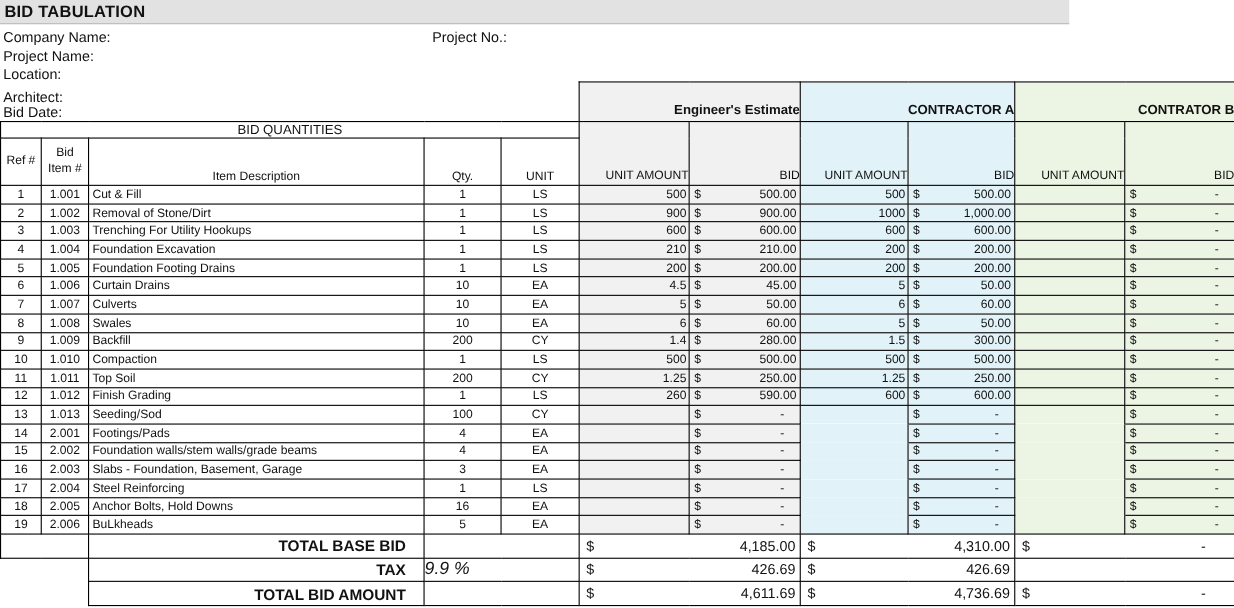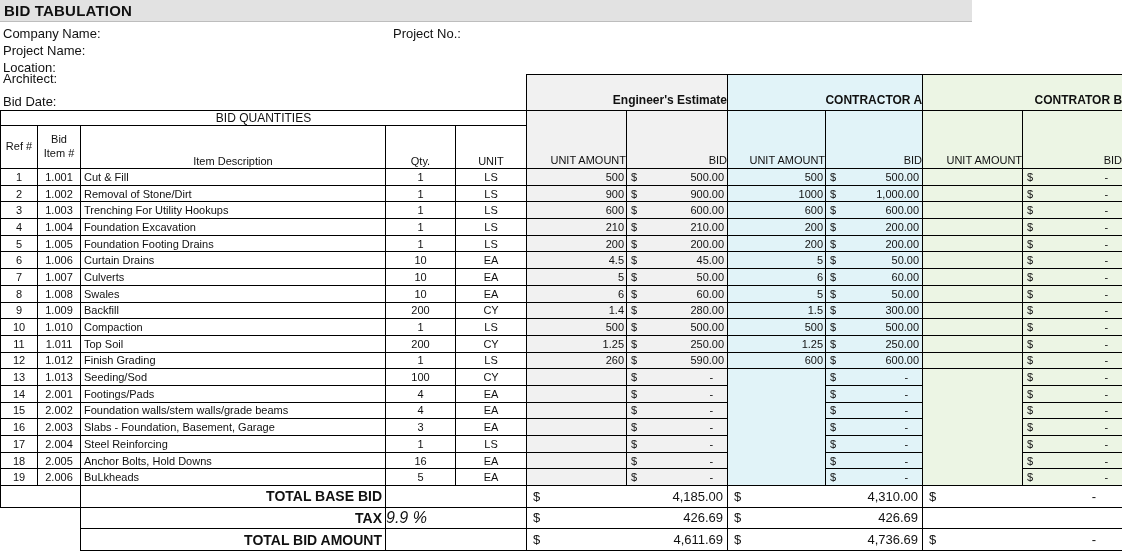--- a/index.html
+++ b/index.html
@@ -44,37 +44,37 @@
   .c-ref,.c-item,.c-qty,.c-unit{text-align:center;}
   .c-desc{text-align:left;padding-left:3px;}
   .c-ua{text-align:right;padding-right:2px;margin-left:36px;}
 
   .curw{display:flex;justify-content:space-between;align-items:center;width:100%;}
   .dol{padding-left:4px;}
   .amt{padding-right:3px;}
   .amt.dash{padding-right:14px;}
 
   tfoot td{font-size:13px;background:#fff;}
-  .tlabel{font-weight:bold;font-size:14px;text-align:right;padding-right:3px;}
+  .tlabel{font-weight:bold;font-size:14px;text-align:right;padding-right:16px;}
   .trate{text-align:left;font-size:16px;font-style:italic;}
   tfoot .amt{padding-right:4px;}
   tfoot .dol{padding-left:6px;}
   tfoot .amt.dash{padding-right:26px;}
 </style>
 </head>
 <body>
 
 <div class="titlebar">
   <span class="t">BID TABULATION</span>
 </div>
 
 <span class="lbl" style="left:3px;top:26px">Company Name:</span>
 <span class="lbl" style="left:3px;top:43px">Project Name:</span>
 <span class="lbl" style="left:3px;top:60px">Location:</span>
-<span class="lbl" style="left:3px;top:71px">Architect:</span>
+<span class="lbl" style="left:3px;top:81px">Architect:</span>
 <span class="lbl" style="left:3px;top:94px">Bid Date:</span>
 <span class="lbl" style="left:393px;top:26px">Project No.:</span>
 
 <table>
   <colgroup>
     <col style="width:37px">
       <col style="width:43px">
       <col style="width:305px">
     <col style="width:70px">
       <col style="width:71px">

